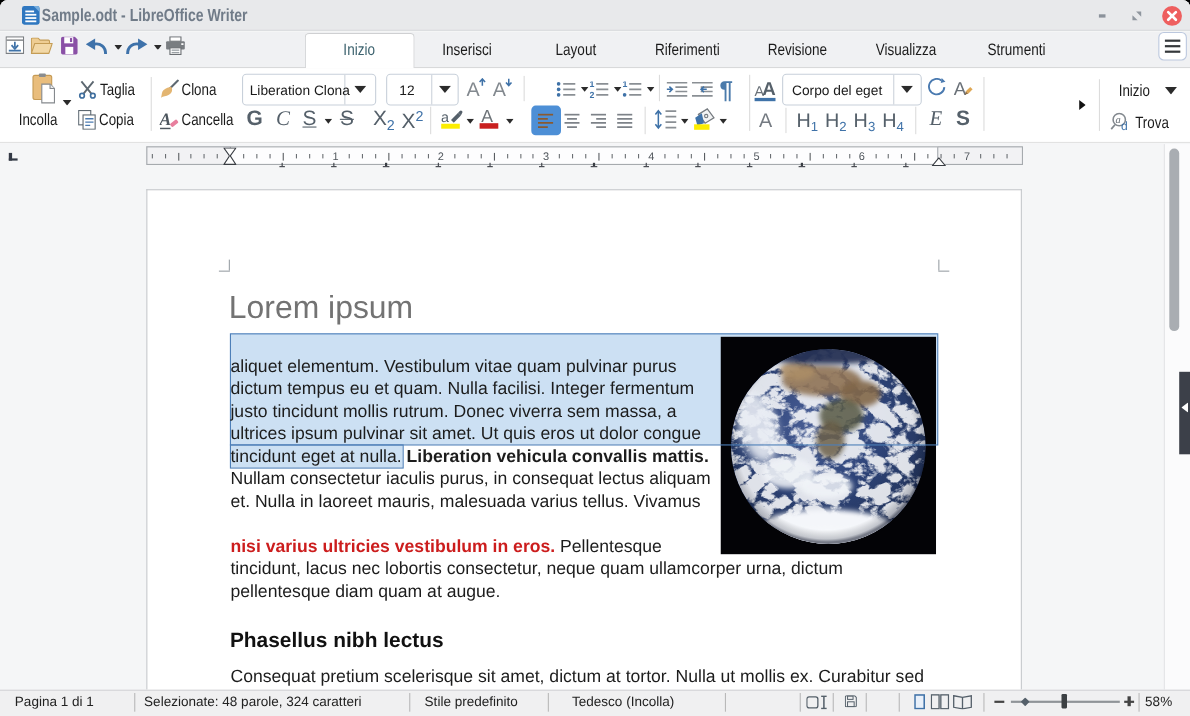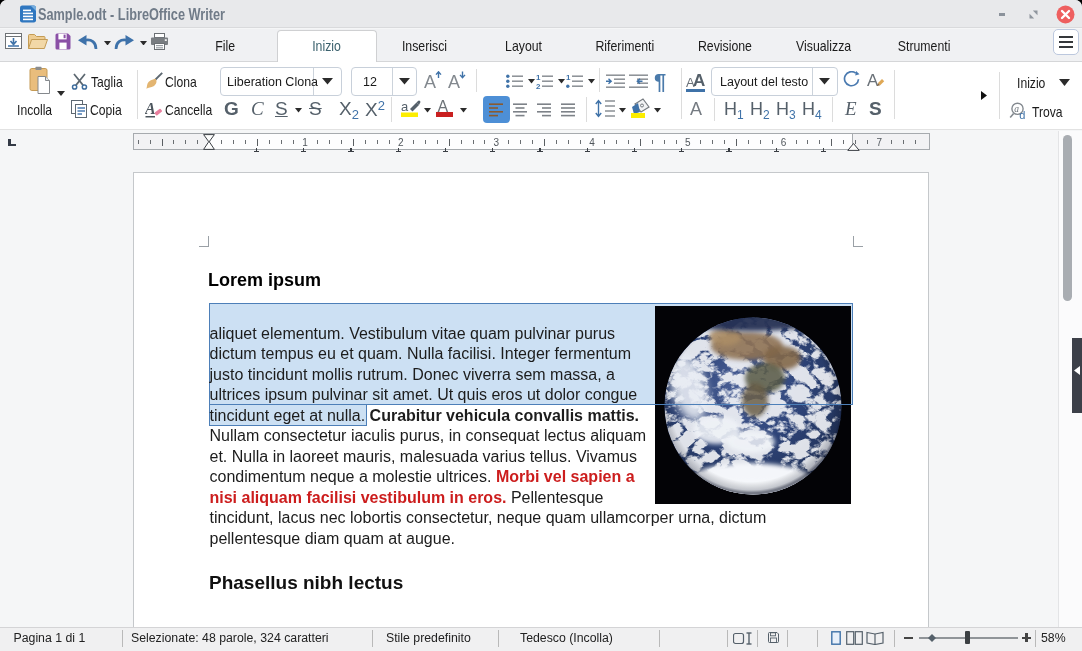--- a/index.html
+++ b/index.html
@@ -78,21 +78,20 @@
       <path d="M0 0 L7 0 L3.5 4.5 Z" fill="#2b2b2b"></path>
     </svg>
 <svg class="abs" style="left:150px;top:33px" width="19" height="17" viewBox="0 0 19 17">
  <rect x="4.5" y="0.5" width="10" height="4" fill="#fff" stroke="#6b6f73"></rect>
  <rect x="1" y="4.5" width="17" height="7.5" rx="1" fill="#797d81"></rect>
  <rect x="14.8" y="6.3" width="2" height="1.6" fill="#fff"></rect>
  <rect x="4.5" y="10.5" width="10" height="6" fill="#fff" stroke="#6b6f73"></rect>
  <rect x="6" y="12" width="7" height="1.2" fill="#9aa0a5"></rect>
  <rect x="6" y="14.2" width="7" height="1.2" fill="#9aa0a5"></rect>
 </svg>
-<div class="abs tab" style="left:165px;width:120px"><span class="tabspan">File</span></div>
 <div class="abs tab" style="left:365px;width:120px"><span class="tabspan">Inserisci</span></div>
 <div class="abs tab" style="left:464px;width:120px"><span class="tabspan">Layout</span></div>
 <div class="abs tab" style="left:564.5px;width:120px"><span class="tabspan">Riferimenti</span></div>
 <div class="abs tab" style="left:664.5px;width:120px"><span class="tabspan">Revisione</span></div>
 <div class="abs tab" style="left:763.5px;width:120px"><span class="tabspan">Visualizza</span></div>
 <div class="abs tab" style="left:864.5px;width:120px"><span class="tabspan">Strumenti</span></div>
 <div class="abs activetab"><span class="tabspan">Inizio</span></div>
 <div class="abs" style="left:1052.5px;top:28.5px;width:26.5px;height:26px;background:#fff;border:1px solid #bcc8de;border-radius:5px"></div>
 <div class="abs" style="left:1058.7px;top:35.8px;width:14.5px;height:2.2px;background:#35383b"></div>
 <div class="abs" style="left:1058.7px;top:40.9px;width:14.5px;height:2.2px;background:#35383b"></div>
@@ -271,21 +270,21 @@
  <rect x="1" y="15" width="14" height="5" fill="#fced00"></rect>
 </svg>
 <svg class="abs" style="left:654px;top:108px" width="7" height="4.5" viewBox="0 0 7 4.5">
       <path d="M0 0 L7 0 L3.5 4.5 Z" fill="#2b2b2b"></path>
     </svg>
 <div class="abs" style="left:686px;top:75px;font-size:13px;color:#6a7178">A</div>
 <div class="abs" style="left:693px;top:70.5px;font-size:17px;font-weight:bold;color:#55606a">A</div>
 <div class="abs" style="left:686px;top:89px;width:19px;height:2.8px;background:#3f72a8"></div>
 <div class="abs combo" style="left:711px;top:66.5px;width:127px;height:29px"></div>
 <div class="abs" style="left:812px;top:67.5px;width:1px;height:27px;background:#ccd3db"></div>
-<div class="abs" style="left:720px;top:74.5px;font-size:12.5px;color:#1a1a1a">Layout del testo</div>
+<div class="abs" style="left:720px;top:74.5px;font-size:12.5px;color:#1a1a1a">Corpo del eget</div>
 <svg class="abs" style="left:819px;top:78px" width="11" height="6.5" viewBox="0 0 11 6.5">
       <path d="M0 0 L11 0 L5.5 6.5 Z" fill="#2b2b2b"></path>
     </svg>
 <svg class="abs" style="left:843px;top:71px" width="17" height="17" viewBox="0 0 17 17">
  <path d="M12.8 2.2 A7 7 0 1 0 15.5 8.2" fill="none" stroke="#4a7ab0" stroke-width="1.7"></path>
  <path d="M12.3 0.2 L12.9 4.8 L16.6 2.4 Z" fill="#4a7ab0" transform="rotate(18 13.5 2.5)"></path>
 </svg>
 <svg class="abs" style="left:867px;top:70px" width="18" height="19" viewBox="0 0 18 19">
  <text x="0" y="16" font-size="17" fill="#6a7178" font-family="Liberation Sans,sans-serif">A</text>
  <path d="M11 13 L15 9 L17.2 11.2 L13.2 15.2 Z" fill="#dfa855"></path>
@@ -469,33 +468,33 @@
   <ellipse cx="34" cy="82" rx="17" ry="34" fill="#e9edf4" filter="url(#eb2)" transform="rotate(-14 34 82)" opacity=".9"></ellipse>
   <ellipse cx="62" cy="124" rx="24" ry="14" fill="#eff2f7" filter="url(#eb)" opacity=".9"></ellipse>
   <ellipse cx="96" cy="136" rx="24" ry="11" fill="#f1f4f8" filter="url(#eb)" opacity=".85"></ellipse>
   <ellipse cx="96" cy="176" rx="64" ry="19" fill="#f4f6fa" filter="url(#eb)"></ellipse>
   <ellipse cx="98" cy="190" rx="84" ry="14" fill="#f7f9fc" filter="url(#eb2)"></ellipse>
  </g>
  <circle cx="98" cy="100" r="88.5" fill="url(#limb)"></circle>
 </svg>
 <div class="abs" style="left:208.5px;top:171.5px;width:644px;height:102px;border:1px solid #4d7fb8"></div>
 <div class="abs" style="left:208.5px;top:272.5px;width:158px;height:22px;border:1px solid #4d7fb8"></div>
-<div class="abs" style="left:208px;top:137.2px;font-size:18px;font-weight:bold;color:#000000;line-height:24.6px">Lorem ipsum</div>
+<div class="abs" style="left:208px;top:137.2px;font-size:29px;font-weight:normal;color:#737373;line-height:24.6px">Lorem ipsum</div>
 <div class="abs doctext" style="left:209.5px;top:192.5px">aliquet elementum. Vestibulum vitae quam pulvinar purus</div>
 <div class="abs doctext" style="left:209.5px;top:213.0px">dictum tempus eu et quam. Nulla facilisi. Integer fermentum</div>
 <div class="abs doctext" style="left:209.5px;top:233.5px">justo tincidunt mollis rutrum. Donec viverra sem massa, a</div>
 <div class="abs doctext" style="left:209.5px;top:254.0px">ultrices ipsum pulvinar sit amet. Ut quis eros ut dolor congue</div>
-<div class="abs doctext" style="left:209.5px;top:274.5px">tincidunt eget at nulla. <b>Curabitur vehicula convallis mattis.</b></div>
+<div class="abs doctext" style="left:209.5px;top:274.5px">tincidunt eget at nulla. <b>Liberation vehicula convallis mattis.</b></div>
 <div class="abs doctext" style="left:209.5px;top:315.5px">et. Nulla in laoreet mauris, malesuada varius tellus. Vivamus</div>
 <div class="abs doctext" style="left:209.5px;top:295.0px">Nullam consectetur iaculis purus, in consequat lectus aliquam</div>
-<div class="abs doctext" style="left:209.5px;top:336.0px">condimentum neque a molestie ultrices. <b style="color:#cc1d1d">Morbi vel sapien a</b></div>
-<div class="abs doctext" style="left:209.5px;top:356.5px"><b style="color:#cc1d1d">nisi aliquam facilisi vestibulum in eros. </b>Pellentesque</div>
+<div class="abs doctext" style="left:209.5px;top:356.5px"><b style="color:#cc1d1d">nisi varius ultricies vestibulum in eros. </b>Pellentesque</div>
 <div class="abs doctext" style="left:209.5px;top:377.0px">tincidunt, lacus nec lobortis consectetur, neque quam ullamcorper urna, dictum</div>
 <div class="abs" style="left:209px;top:441.7px;font-size:19px;font-weight:bold;color:#111;line-height:19px">Phasellus nibh lectus</div>
 <div class="abs doctext" style="left:209.5px;top:397.5px">pellentesque diam quam at augue.</div>
+<div class="abs doctext" style="left:209.5px;top:474.5px">Consequat pretium scelerisque sit amet, dictum at tortor. Nulla ut mollis ex. Curabitur sed</div>
 <div class="abs" style="left:1058px;top:0;width:24px;height:496px;background:#fbfbfc;border-left:1px solid #e3e4e6"></div>
 <div class="abs" style="left:1062.5px;top:4px;width:9px;height:166px;background:#a9adb2;border-radius:4.5px"></div>
 <div class="abs" style="left:1072px;top:207px;width:10px;height:75px;background:#3c4049"></div>
 <svg class="abs" style="left:1073.5px;top:235px" width="6" height="9" viewBox="0 0 6 9">
         <path d="M6 0 L0 4.5 L6 9 Z" fill="#fff"></path>
       </svg>
 </div>
 <div class="abs statusbar"></div>
 <div class="abs st" style="left:13.5px;top:631px">Pagina 1 di 1</div>
 <div class="abs st" style="left:131px;top:631px">Selezionate: 48 parole, 324 caratteri</div>

